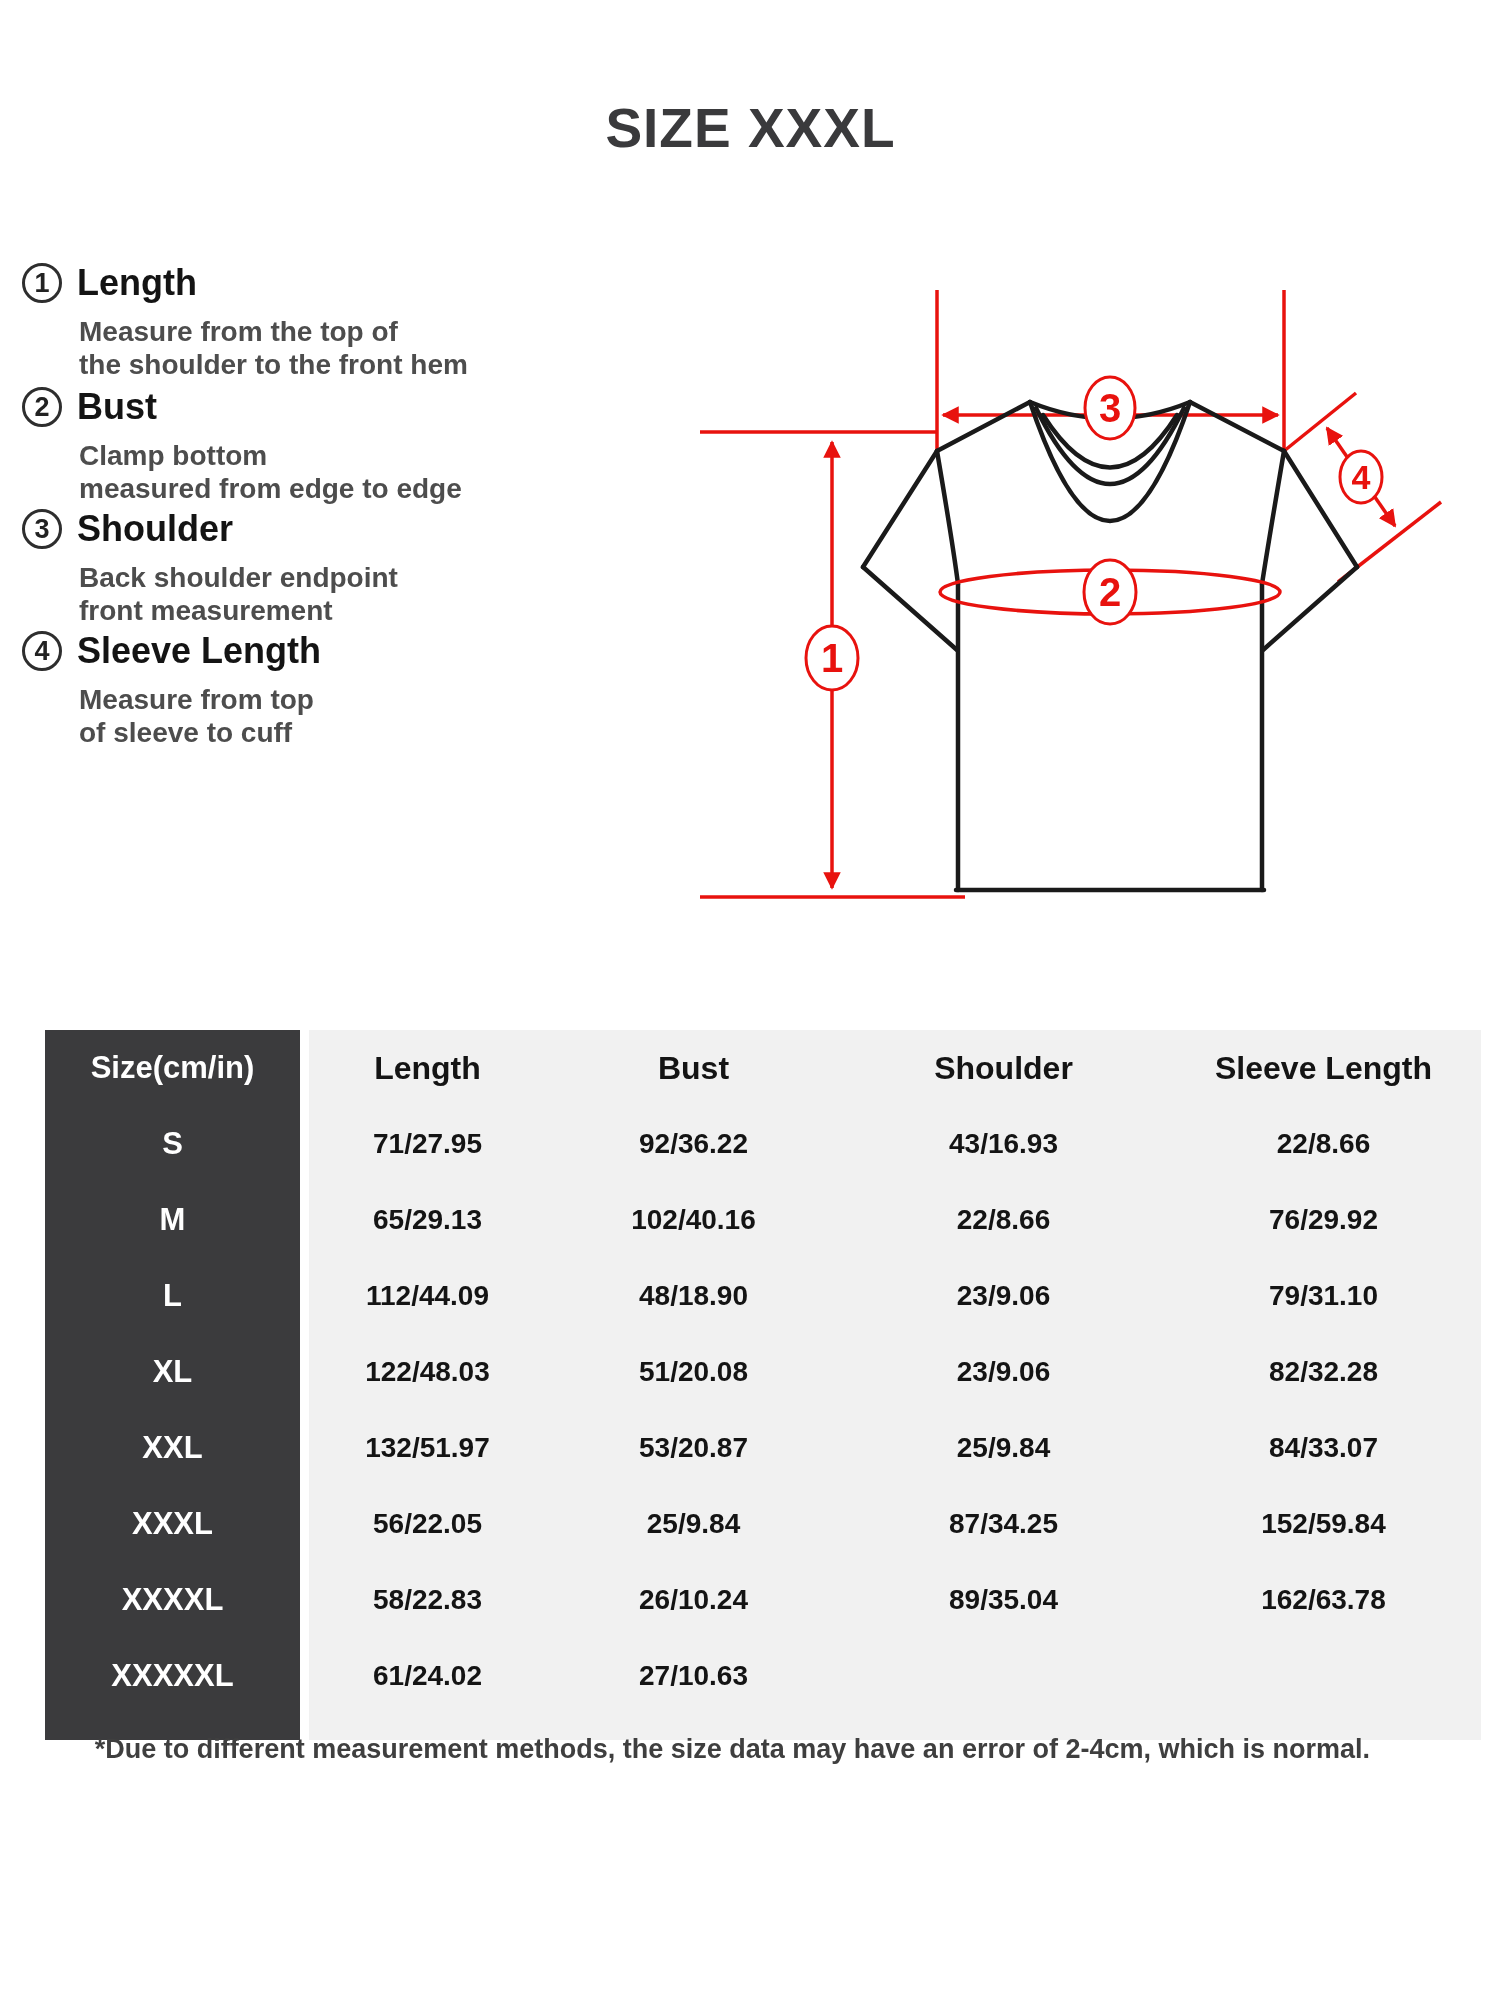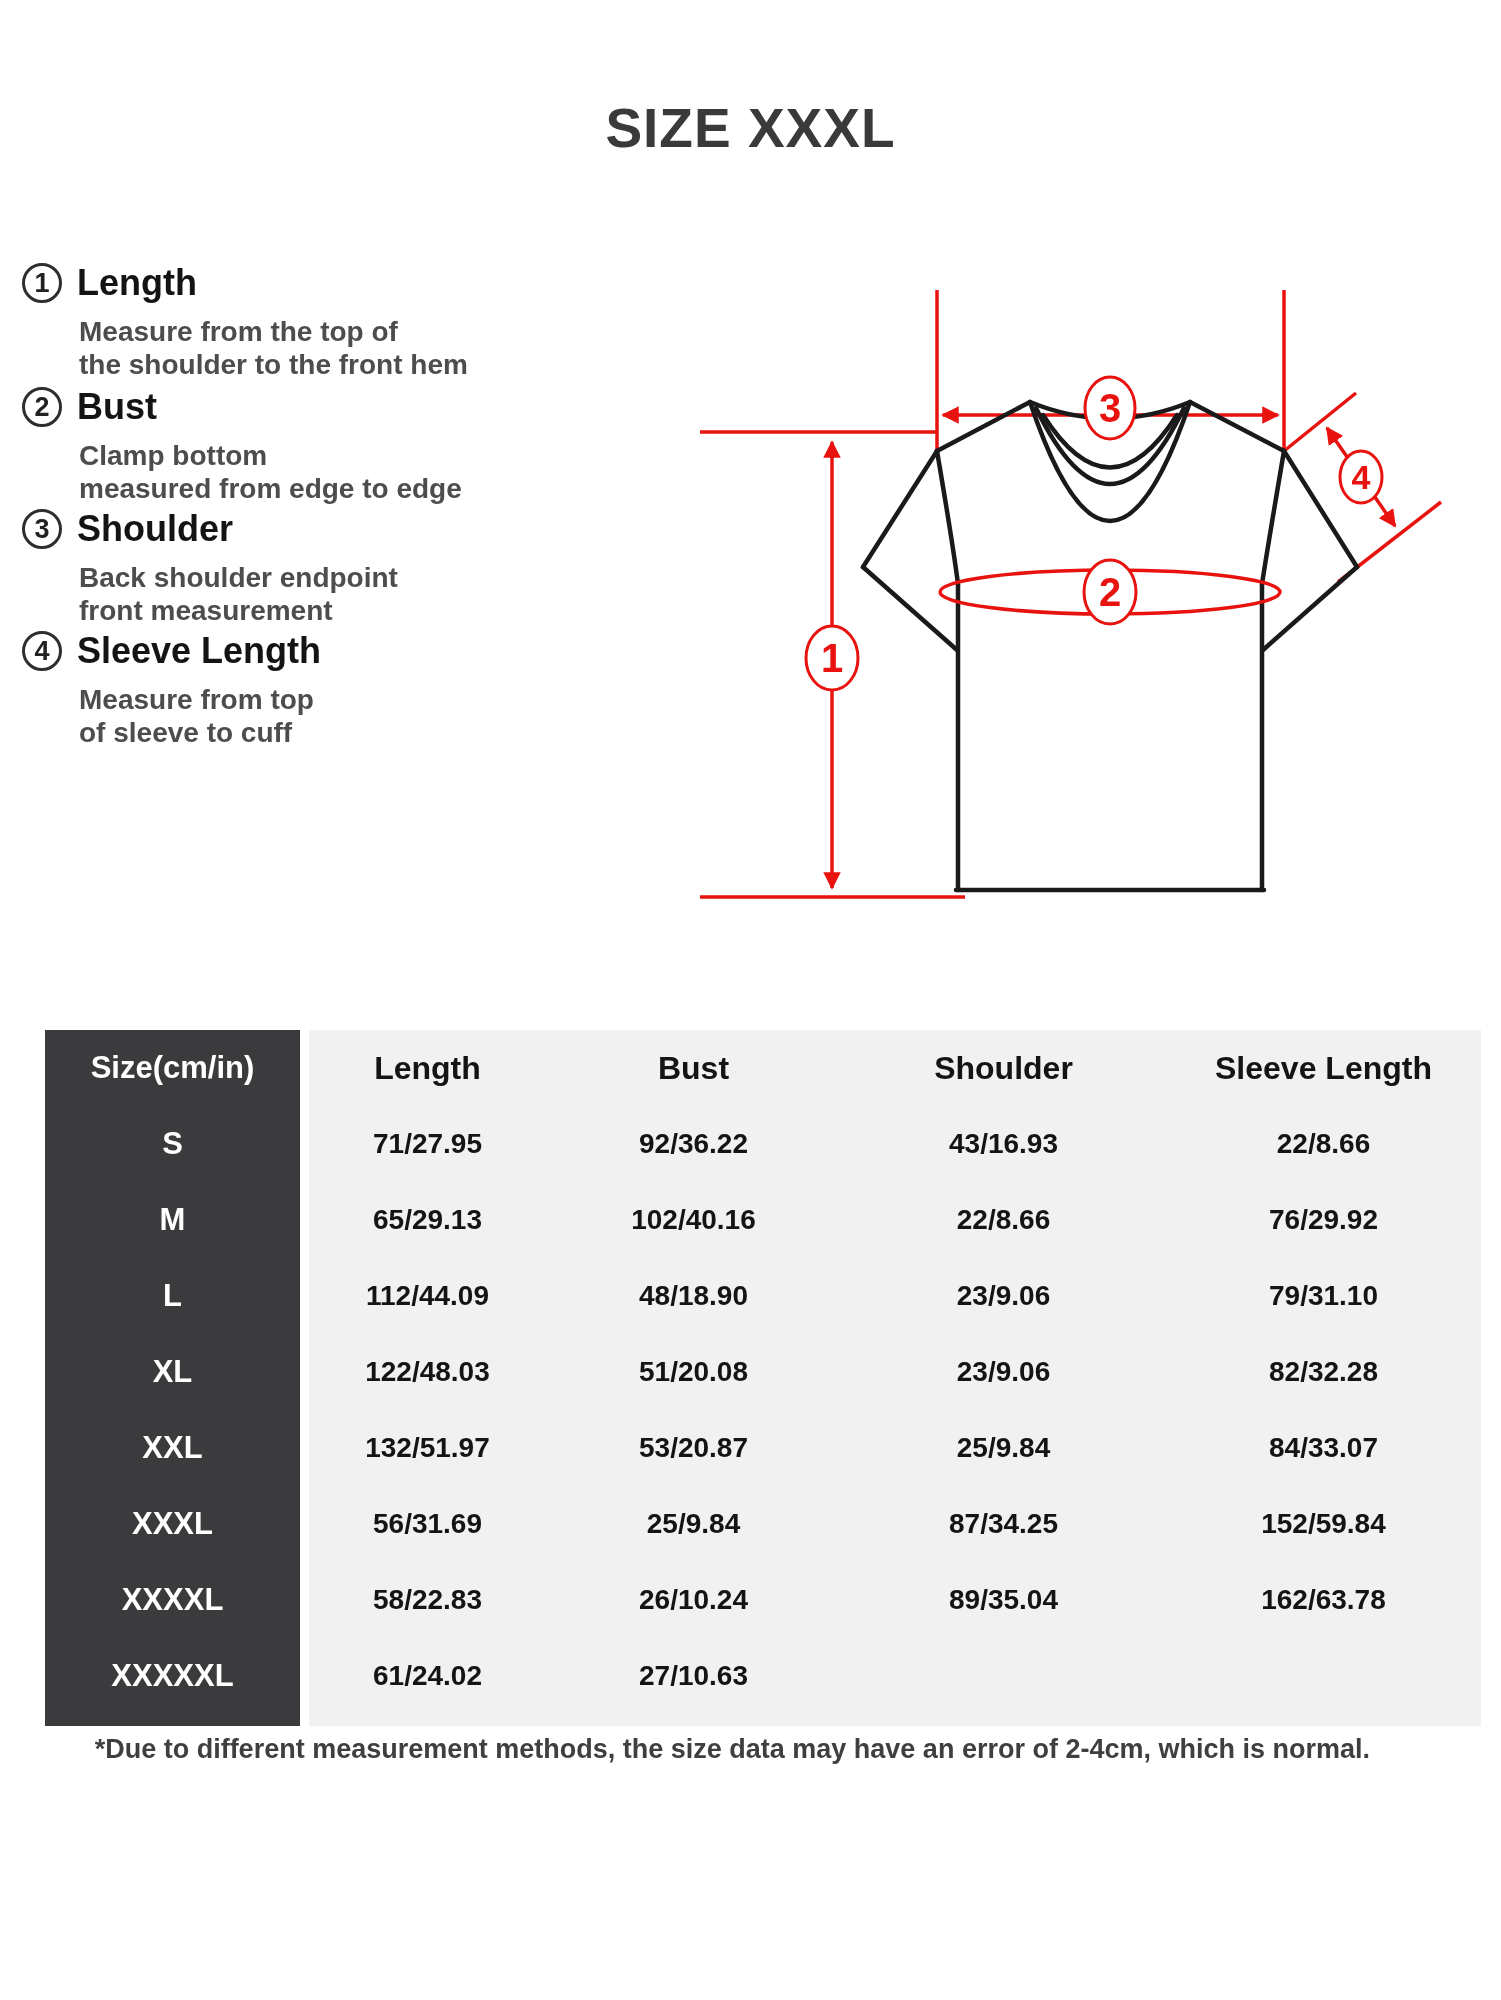--- a/index.html
+++ b/index.html
@@ -21,21 +21,21 @@
     font-size:27px; font-weight:700; color:#222; box-sizing:border-box;
   }
   .instr-label{font-size:36px; font-weight:800; color:#141414;}
   .instr-desc{margin-left:57px; margin-top:11px; font-size:28px; font-weight:700; color:#4d4d4d; line-height:33px;}
 
   
   .diagram-svg{position:absolute; left:680px; top:235px;}
 
   
   .size-table{position:absolute; left:45px; top:1030px; display:flex;}
-  .dark-col{width:255px; background:#3b3b3d; display:flex; flex-direction:column; padding-bottom:12px;}
+  .dark-col{width:255px; background:#3b3b3d; display:flex; flex-direction:column; padding-bottom:26px;}
   .dark-cell{height:76px; display:flex; align-items:center; justify-content:center;
     color:#ffffff; font-weight:700; font-size:31px;}
   .col-gap{width:9px; background:#ffffff;}
   .light-grid{background:#f1f1f1; display:grid;
     grid-template-columns:237px 295px 325px 315px; grid-auto-rows:76px;}
   .cell{display:flex; align-items:center; justify-content:center;
     font-size:28px; font-weight:700; color:#141414;}
   .cell.hdr{font-size:32px; font-weight:800;}
 
   .footer-note{
@@ -182,21 +182,21 @@
       <div class="cell">122/48.03</div>
       <div class="cell">51/20.08</div>
       <div class="cell">23/9.06</div>
 
       <div class="cell">82/32.28</div>
       <div class="cell">132/51.97</div>
       <div class="cell">53/20.87</div>
       <div class="cell">25/9.84</div>
 
       <div class="cell">84/33.07</div>
-      <div class="cell">56/31.69</div>
+      <div class="cell">56/22.05</div>
       <div class="cell">25/9.84</div>
 
       <div class="cell">87/34.25</div>
       <div class="cell">152/59.84</div>
       <div class="cell">58/22.83</div>
       <div class="cell">26/10.24</div>
 
       <div class="cell">89/35.04</div>
       <div class="cell">162/63.78</div>
       <div class="cell">61/24.02</div>

